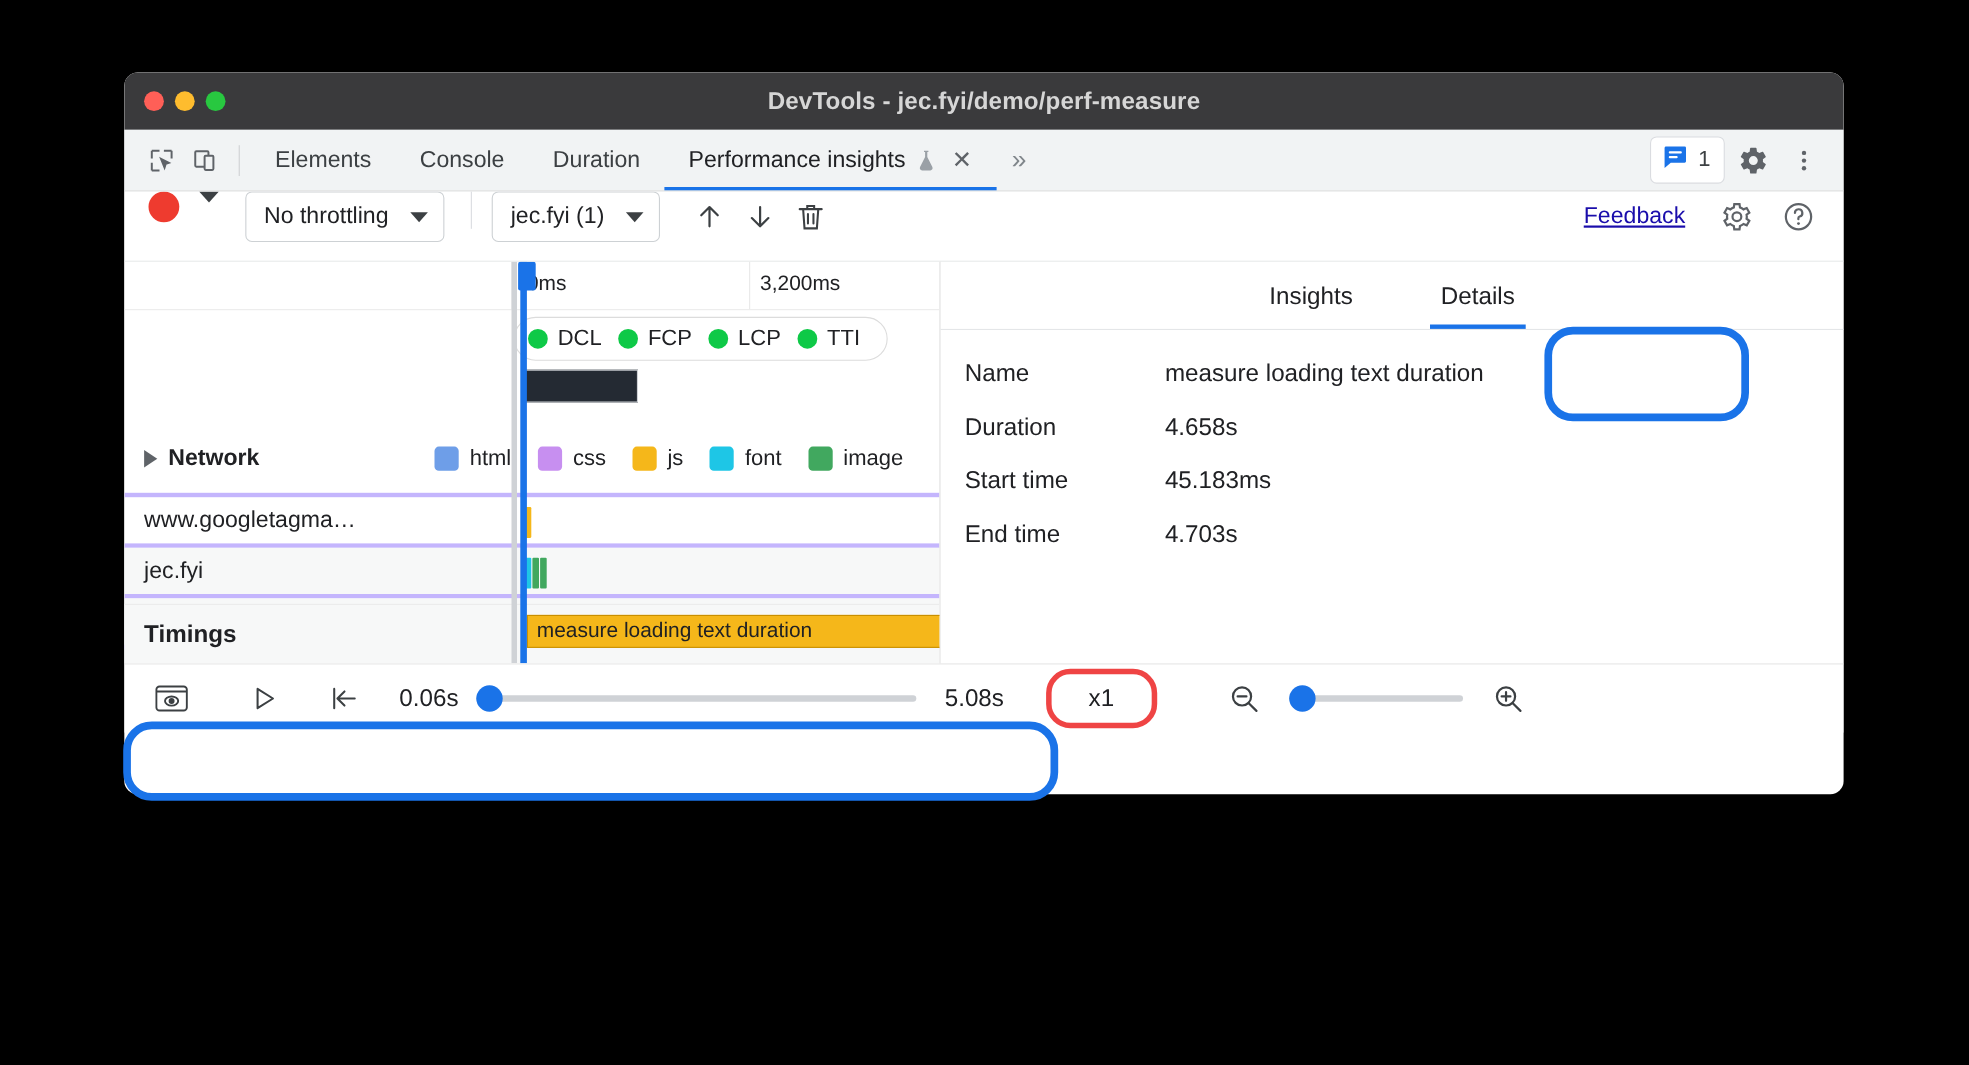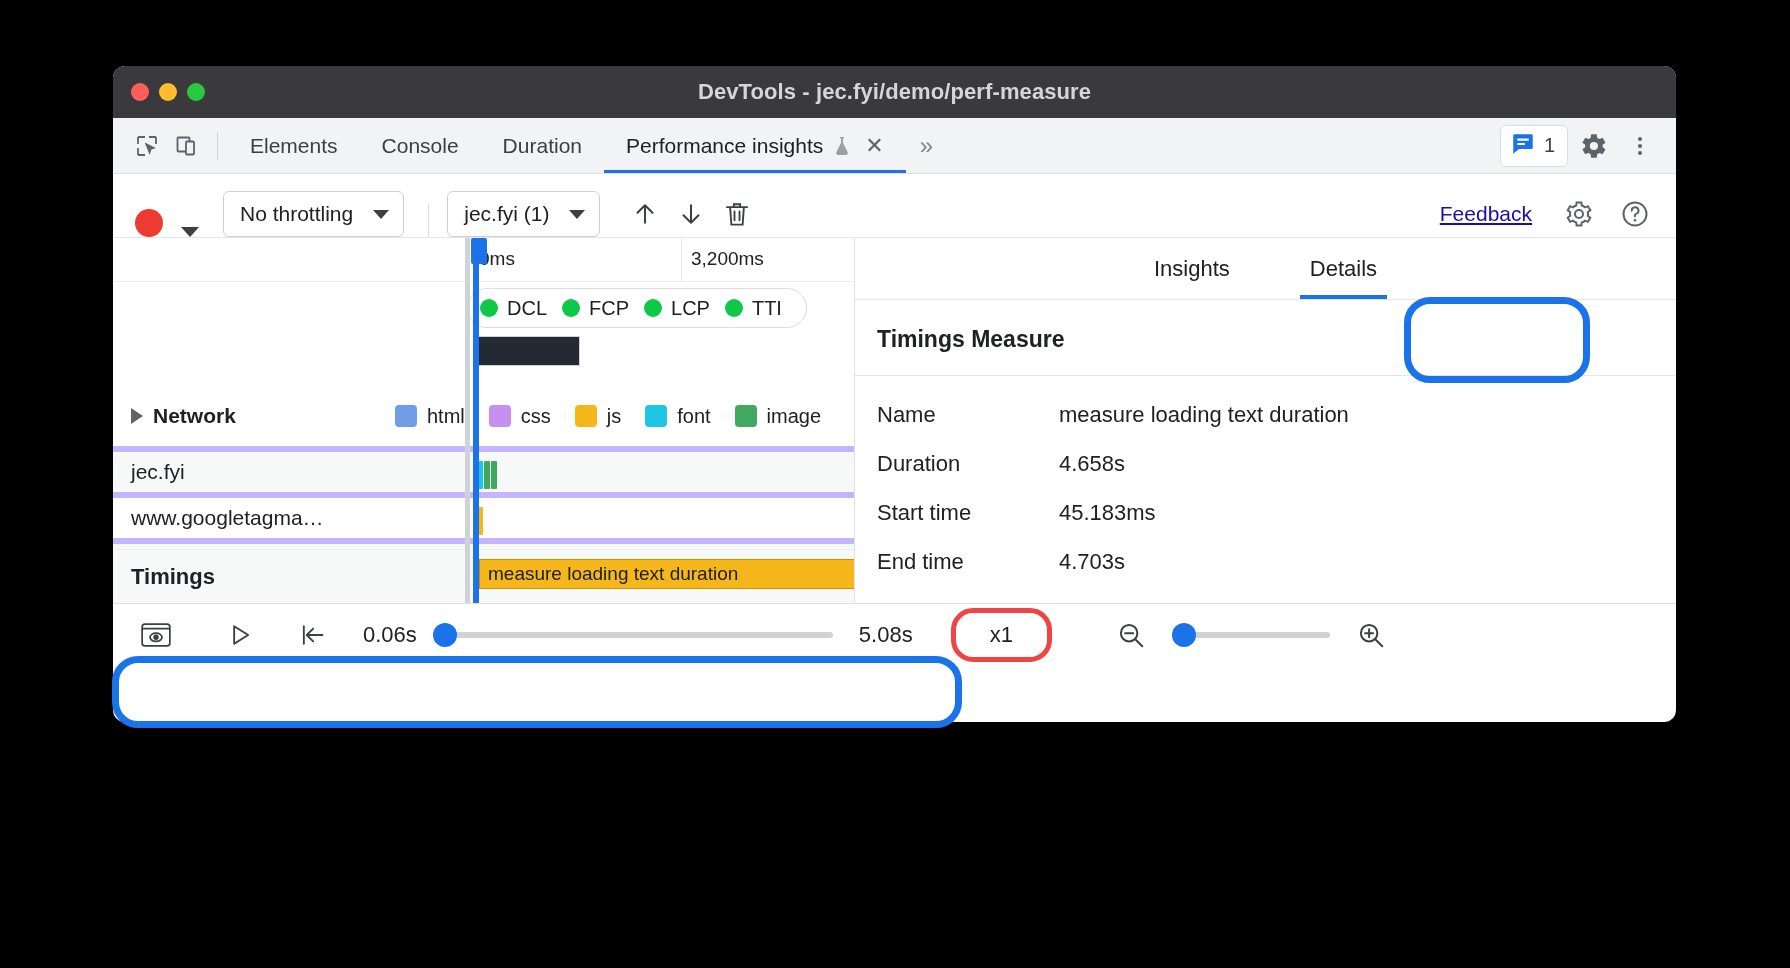--- a/index.html
+++ b/index.html
@@ -55,21 +55,21 @@
   .tb-right { margin-left: auto; display: flex; align-items: center; gap: 6px; }
   .issues-chip {
     display: flex; align-items: center; gap: 8px;
     border: 1px solid #dadce0; border-radius: 6px; background: #fff;
     padding: 5px 12px 5px 9px; cursor: pointer;
   }
   .issues-count { font-size: 20px; color: #3c4043; }
 
   
   .toolbar {
-    height: 64px; background: #fff; display: flex; align-items: flex-end;
+    height: 64px; background: #fff; display: flex; align-items: flex-start;
     padding: 0 18px 0 22px; border-bottom: 1px solid #e4e6e8; gap: 0;
   }
   .rec-dot { width: 28px; height: 28px; border-radius: 50%; background: #ee3b2f; cursor: pointer; }
   .caret { width: 0; height: 0; border-left: 9px solid transparent; border-right: 9px solid transparent; border-top: 10px solid #3c4043; margin-left: 18px; cursor: pointer; }
   .select {
     display: flex; align-items: center; justify-content: space-between;
     border: 1px solid #cdd1d4; border-radius: 6px; background: #fff;
     height: 46px; padding: 0 14px 0 16px; margin-left: 24px; cursor: pointer;
   }
   .select .lbl { font-size: 21px; color: #202124; white-space: nowrap; }
@@ -102,21 +102,21 @@
   .playhead { position: absolute; left: 360px; top: 0; width: 6px; height: 100%; background: #1a73e8; z-index: 6; }
   .playhead-head { position: absolute; left: 358px; top: 0; width: 16px; height: 26px; background: #1a73e8; border-radius: 2px; z-index: 7; }
   .track-edge { position: absolute; left: 352px; top: 0; width: 5px; height: 100%; background: #cfd2d6; z-index: 5; }
   .legend { display: flex; align-items: center; gap: 0; margin-left: 382px; }
   .lg-item { display: flex; align-items: center; gap: 10px; margin-right: 24px; }
   .lg-sw { width: 22px; height: 22px; border-radius: 4px; }
   .lg-tx { font-size: 20px; color: #202124; }
 
   
   .net-area { position: absolute; left: 0; right: 0; top: 148px; bottom: 0; }
-  .net-row { height: 46px; display: flex; align-items: center; position: relative; border-bottom: 6px solid #c4b5fd; }
+  .net-row { height: 46px; display: flex; align-items: center; position: relative; border-bottom: 4px solid #c4b5fd; }
   .net-row.alt { background: #f7f8f8; }
   .net-label { width: 260px; padding-left: 18px; font-size: 21px; color: #202124; white-space: nowrap; overflow: hidden; }
   .net-label.group { font-weight: bold; display: flex; align-items: center; gap: 10px; }
   .tri { width: 0; height: 0; border-top: 8px solid transparent; border-bottom: 8px solid transparent; border-left: 12px solid #5f6368; }
   .bar-strip { position: absolute; left: 364px; top: 9px; display: flex; gap: 1px; height: 28px; }
   .bseg { width: 6px; border-radius: 1px; }
 
   
   .timings-row { position: absolute; left: 0; right: 0; bottom: 0; height: 54px; display: flex; align-items: center; background: #f7f8f8; border-top: 1px solid #ececec; }
   .timings-label { width: 260px; padding-left: 18px; font-size: 22px; font-weight: bold; color: #202124; }
@@ -341,36 +341,36 @@
                 <span class="lg-sw" style="background:#1ec6e6"></span>
                 <span class="lg-tx">font</span>
               </div>
               <div class="lg-item">
                 <span class="lg-sw" style="background:#41a85f"></span>
                 <span class="lg-tx">image</span>
               </div>
             </div>
           </div>
 
+          <div class="net-row">
+            <div class="net-label">www.googletagma…</div>
+            <div class="bar-strip">
+              <span class="bseg" style="background:#f5b71a;height:28px;"></span>
+            </div>
+          </div>
+
           <div class="net-row alt">
             <div class="net-label">jec.fyi</div>
             <div class="bar-strip">
               <span class="bseg" style="background:#1ec6e6;height:28px;"></span>
               <span class="bseg" style="background:#41a85f;height:28px;"></span>
               <span class="bseg" style="background:#41a85f;height:28px;"></span>
             </div>
           </div>
 
-          <div class="net-row">
-            <div class="net-label">www.googletagma…</div>
-            <div class="bar-strip">
-              <span class="bseg" style="background:#f5b71a;height:28px;"></span>
-            </div>
-          </div>
-
           <div class="net-row alt">
             <div class="net-label">www.google-analyt…</div>
             <div class="bar-strip">
               <span class="bseg" style="background:#f5b71a;height:28px;"></span>
               <span class="bseg" style="background:#41a85f;height:28px;"></span>
             </div>
           </div>
         </div>
 
         <div class="timings-row">
@@ -386,21 +386,20 @@
       <div class="right-pane">
         <div class="rp-tabs">
           <div class="rp-tab">
             <span>Insights</span>
           </div>
           <div class="rp-tab active">
             <span>Details</span>
           </div>
         </div>
 
-        <div class="rp-title">Timings Measure</div>
 
         <div class="kv">
           <div class="kv-row">
             <span class="kv-k">Name</span>
             <span class="kv-v">measure loading text duration</span>
           </div>
           <div class="kv-row">
             <span class="kv-k">Duration</span>
             <span class="kv-v">4.658s</span>
           </div>

